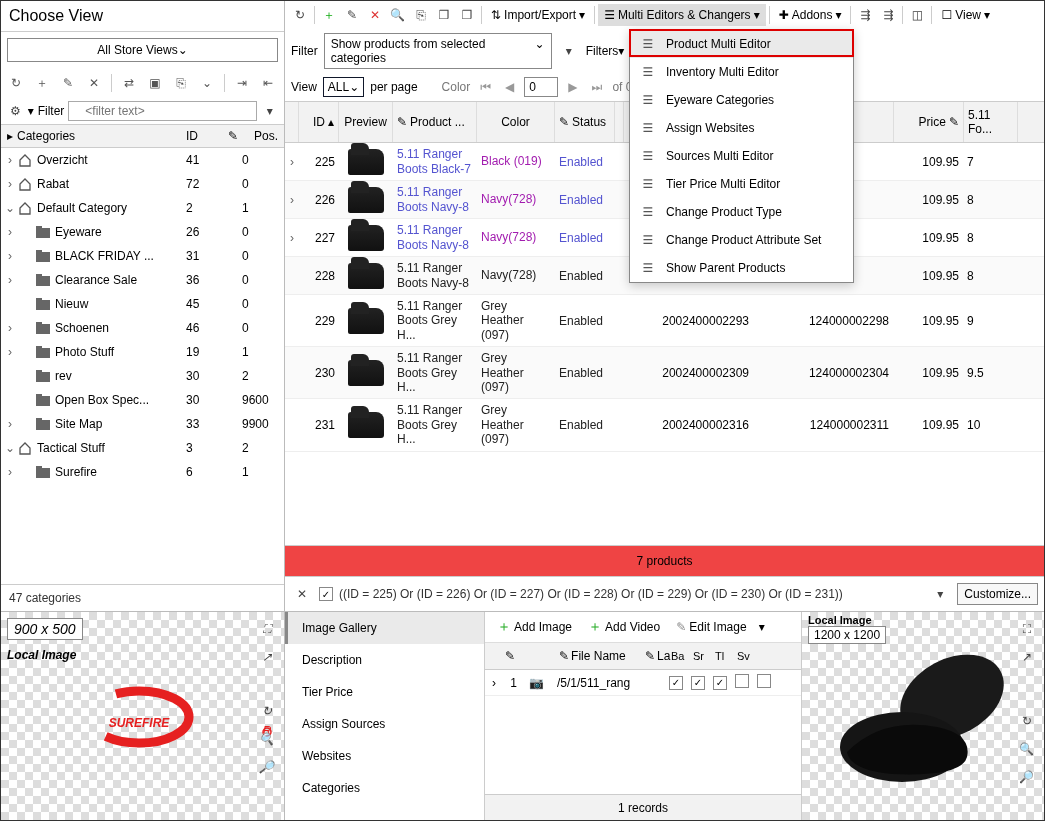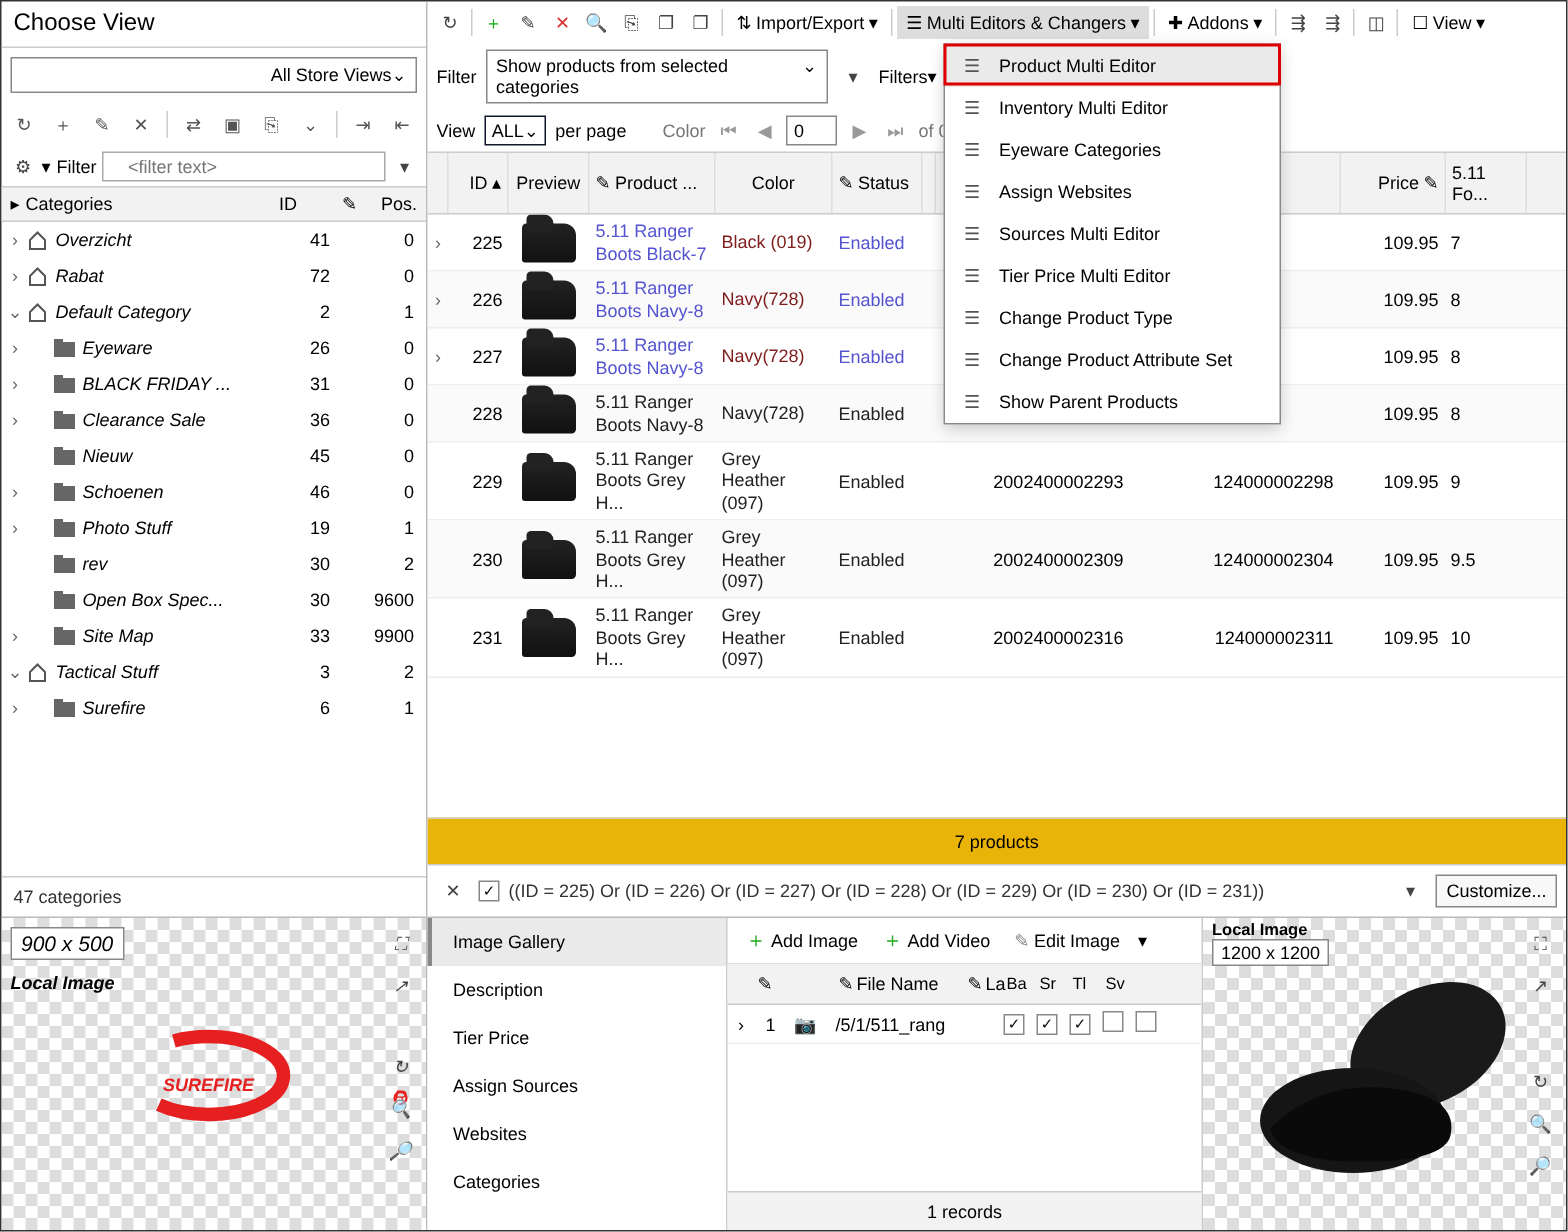--- a/index.html
+++ b/index.html
@@ -5,35 +5,35 @@
 * { box-sizing: border-box; margin: 0; padding: 0; font-family: -apple-system, "Segoe UI", Arial, sans-serif; font-size: 12px; }
 body { width: 1045px; height: 821px; border: 1px solid #333; position: relative; background: #fff; overflow: hidden; }
 .flex { display: flex; align-items: center; }
 .tool-btn { width: 22px; height: 22px; display: flex; align-items: center; justify-content: center; cursor: pointer; color: #444; }
 .tool-sep { width: 1px; height: 18px; background: #ccc; margin: 0 2px; }
 .tool-label { padding: 0 4px; cursor: pointer; display: flex; align-items: center; gap: 3px; }
 
 
 .left-panel { position: absolute; left: 0; top: 0; width: 284px; height: 820px; border-right: 1px solid #bbb; display: flex; flex-direction: column; }
 .choose-view { padding: 6px 8px; font-size: 16px; font-weight: 300; border-bottom: 1px solid #ccc; }
-.store-select { margin: 6px; border: 1px solid #888; padding: 4px 6px; cursor: pointer; display: flex; justify-content: flex-end; }
+.store-select { margin: 6px; border: 1px solid #888; padding: 4px 6px; cursor: pointer; display: flex; justify-content: center; }
 .left-toolbar { padding: 4px; gap: 4px; }
 .left-toolbar .tool-btn { color: #555; }
 .filter-row { padding: 2px 6px; gap: 4px; }
 .filter-input { flex: 1; border: 1px solid #aaa; padding: 2px 16px; color: #888; }
 .cat-header { display: flex; background: #f2f2f2; border-top: 1px solid #ccc; border-bottom: 1px solid #ccc; font-weight: 400; }
 .cat-header .c1 { flex: 1; padding: 4px 6px; display: flex; align-items: center; gap: 4px; }
 .cat-header .c2, .cat-header .c3, .cat-header .c4 { width: 40px; text-align: right; padding: 4px 6px; }
 .cat-tree { flex: 1; overflow: auto; }
 .cat-row { display: flex; align-items: center; padding: 4px 2px; cursor: pointer; }
 .cat-row .exp { width: 14px; text-align: center; color: #666; cursor: pointer; }
 .cat-row .indent { display: inline-block; }
 .cat-row .hicon { width: 16px; height: 16px; margin-right: 4px; display: inline-flex; align-items: center; justify-content: center; }
-.cat-row .name { flex: 1; white-space: nowrap; overflow: hidden; text-overflow: ellipsis; font-style: italic; }
-.cat-row .id, .cat-row .pos { width: 40px; text-align: right; padding-right: 6px; }
+.cat-row .name { flex: 1; white-space: nowrap; overflow: hidden; text-overflow: ellipsis; }
+.cat-row .id, .cat-row .pos { width: 40px; padding-right: 6px; }
 .cat-row .pen { width: 16px; }
 .cat-count { border-top: 1px solid #ccc; padding: 6px 8px; color: #333; }
 
 
 .bl-preview { border-top: 1px solid #bbb; height: 210px; position: relative; background: repeating-conic-gradient(#ddd 0 25%, #fff 0 50%) 0 0/16px 16px; font-style: italic; }
 .bl-preview .dim { position: absolute; top: 6px; left: 6px; background: #fff; border: 1px solid #888; padding: 2px 6px; font-size: 14px; }
 .bl-preview .lbl { position: absolute; top: 36px; left: 6px; font-weight: bold; }
 .bl-preview .logo { position: absolute; top: 65px; left: 0; width: 275px; height: 80px; display: flex; align-items: center; justify-content: center; }
 .bl-preview .tools { position: absolute; right: 6px; top: 6px; display: flex; flex-direction: column; gap: 6px; }
 
@@ -53,32 +53,32 @@
 .grid-head { display: flex; background: #f2f2f2; border-bottom: 1px solid #ccc; }
 .gh { padding: 6px 4px; border-right: 1px solid #ddd; display: flex; align-items: center; gap: 3px; }
 .grid-body { flex: 1; overflow: auto; }
 .grow { display: flex; border-bottom: 1px solid #eee; align-items: center; min-height: 38px; }
 .grow:nth-child(even) { background: #fafafa; }
 .grow .gc { padding: 4px; }
 .gc-exp { width: 14px; text-align: center; color: #666; cursor: pointer; }
 .gc-id { width: 40px; text-align: right; padding-right: 8px; }
 .gc-prev { width: 54px; display: flex; justify-content: center; }
 .gc-name { width: 84px; color: #5454d0; cursor: pointer; line-height: 1.2; }
-.gc-color { width: 78px; color: #7f1d1d; line-height: 1.2; }
+.gc-color { width: 78px; color: #a21caf; line-height: 1.2; }
 .gc-status { width: 60px; color: #5454d0; }
 .gc-hidden { width: 7px; }
 .gc-sku { width: 130px; text-align: right; }
 .gc-bc { width: 140px; text-align: right; }
 .gc-price { width: 70px; text-align: right; padding-right: 6px; }
 .gc-fo { width: 54px; }
 .grow.plain .gc-name, .grow.plain .gc-color, .grow.plain .gc-status { color: #222; }
 .shoe { width: 36px; height: 26px; background: linear-gradient(#222,#111); border-radius: 3px 8px 3px 2px; position: relative; }
 .shoe::before { content: ""; position: absolute; top: -6px; left: 3px; width: 18px; height: 12px; background: #222; border-radius: 3px 6px 0 0; }
 
-.grid-footer { background: #eab308; border-top: 1px solid #ccc; text-align: center; padding: 8px; }
+.grid-footer { background: #ef4444; border-top: 1px solid #ccc; text-align: center; padding: 8px; }
 .expr-row { padding: 6px; gap: 6px; border-top: 1px solid #ccc; }
 .expr-row .expr { flex: 1; color: #333; }
 .cust-btn { border: 1px solid #888; padding: 3px 6px; cursor: pointer; background: #f8f8f8; }
 
 
 .dd-menu { position: absolute; top: 28px; left: 344px; width: 225px; background: #fff; border: 1px solid #888; box-shadow: 0 3px 10px rgba(0,0,0,.2); z-index: 100; }
 .dd-menu .mi { display: flex; align-items: center; gap: 10px; padding: 7px 10px; cursor: pointer; }
 .dd-menu .mi.hl { background: #eaeaea; }
 .dd-menu .mi .mic { width: 16px; display: flex; justify-content: center; color: #555; }
 .highlight-box { position: absolute; top: 28px; left: 344px; width: 225px; height: 28px; border: 2px solid #d00; z-index: 101; pointer-events: none; }

